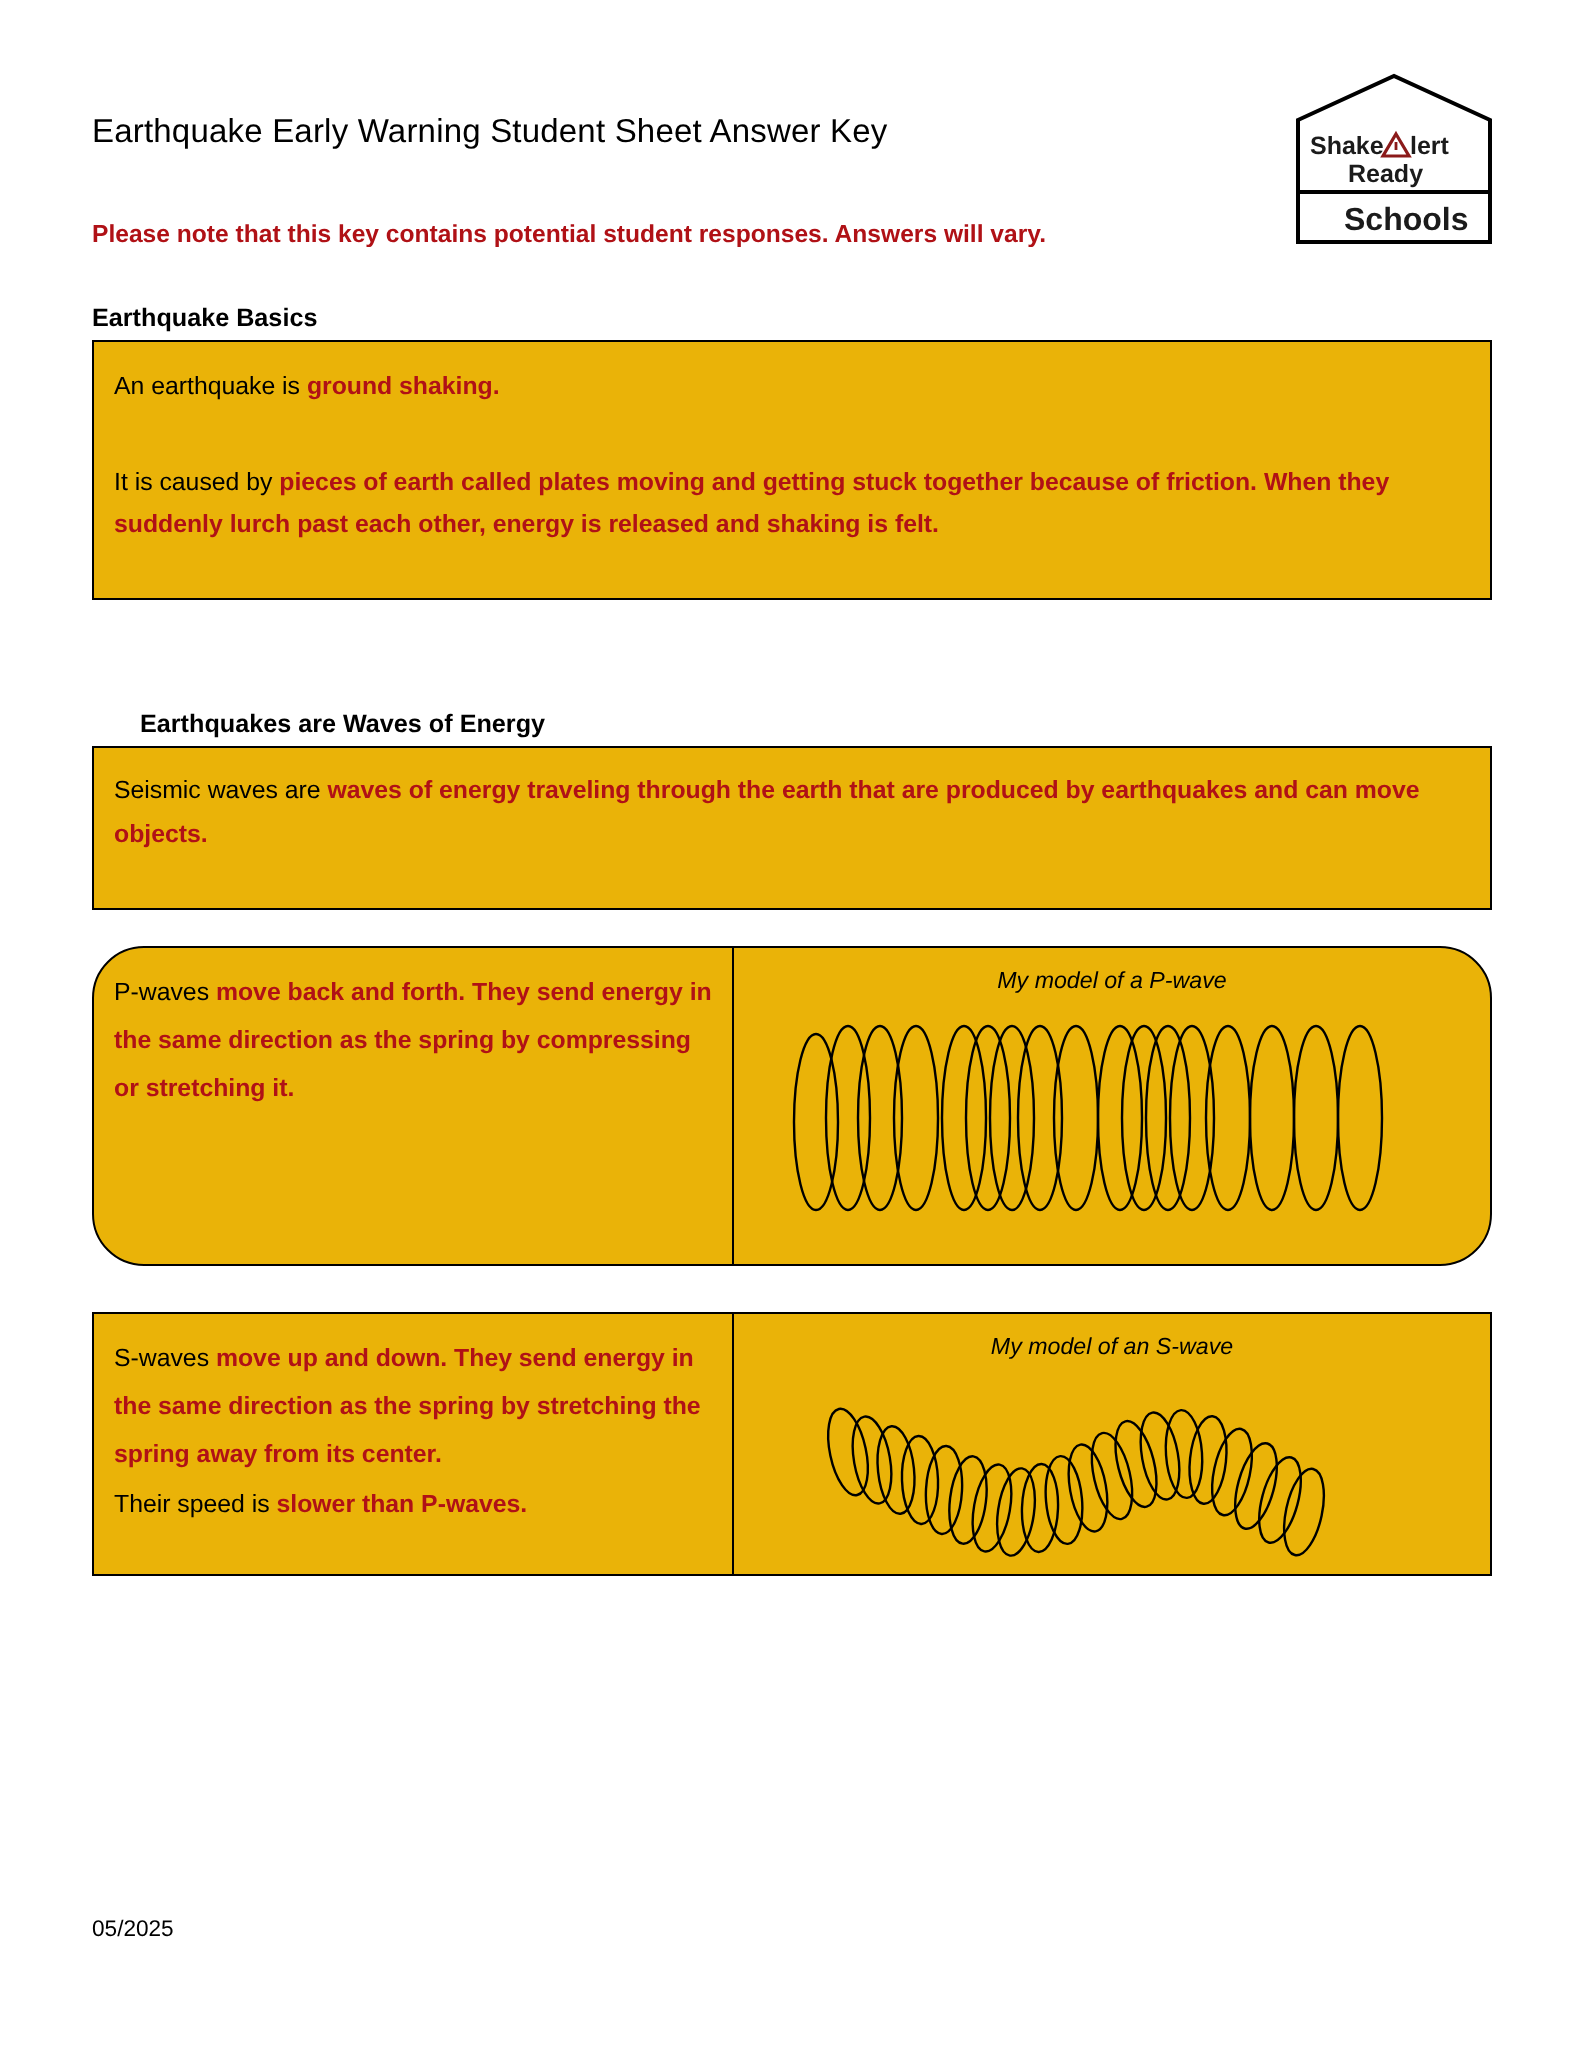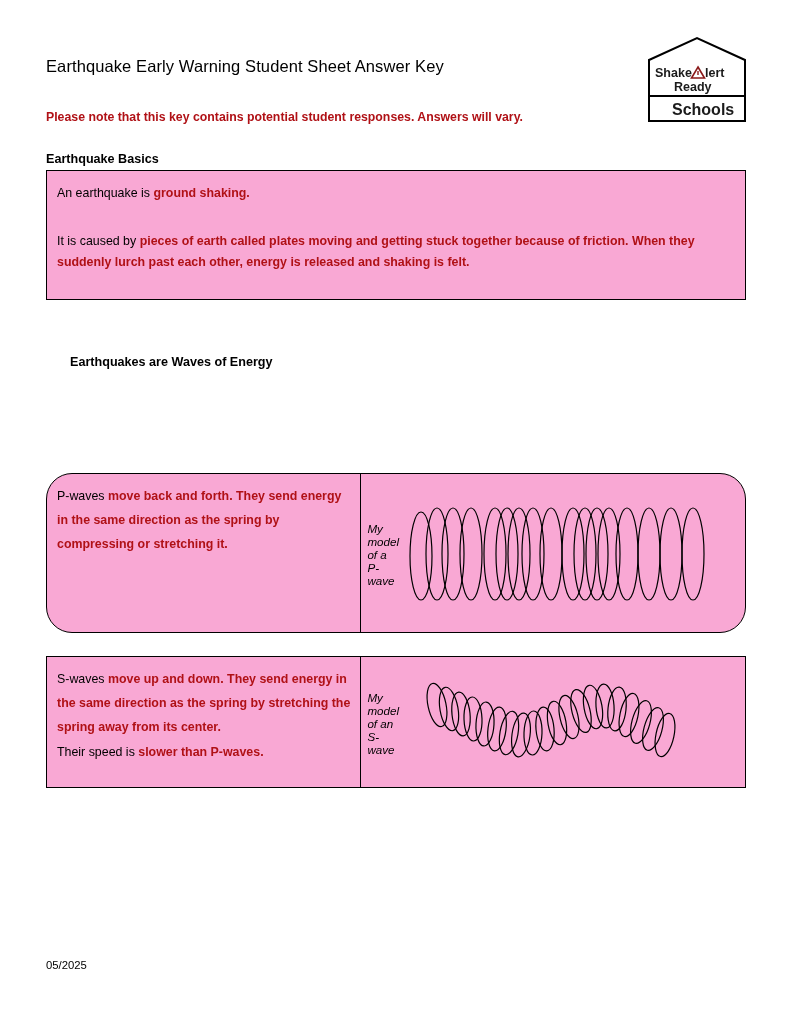--- a/index.html
+++ b/index.html
@@ -61,21 +61,21 @@
     color: #000;
   }
   .head-basics { top: 152px; }
   .head-waves  { top: 355px; padding-left: 24px; }
 
   
   .box {
     position: absolute;
     border: 1.6px solid #000;
     box-sizing: border-box;
-    background: #f9a8d4;
+    background: #eab308;
   }
   .box-basics {
     left: 46px;
     top: 170px;
     width: 700px;
     height: 130px;
     padding: 12px 14px 10px 10px;
   }
   .box-seismic {
     left: 46px;
@@ -97,20 +97,21 @@
     width: 320px;
     box-sizing: border-box;
     padding: 10px 10px 8px 10px;
     border-right: 1.6px solid #000;
   }
   .split-right {
     flex: 1;
     box-sizing: border-box;
     padding: 8px 6px 6px 6px;
     display: flex;
+    flex-direction: column;
     align-items: center;
   }
 
   
   .line {
     font-size: 12.4px;
     line-height: 1.62;
     color: #000;
   }
   .ans {
@@ -178,20 +179,25 @@
     <div class="para">
       <span>An earthquake is </span><span class="ans">ground shaking.</span>
     </div>
     <div class="spacer-line"></div>
     <div class="para">
       <span>It is caused by </span><span class="ans">pieces of earth called plates moving and getting stuck together because of friction. When they suddenly lurch past each other, energy is released and shaking is felt.</span>
     </div>
   </div>
 
   <div class="section-head head-waves">Earthquakes are Waves of Energy</div>
+  <div class="box box-seismic">
+    <div class="para">
+      <span>Seismic waves are </span><span class="ans">waves of energy traveling through the earth that are produced by earthquakes and can move objects.</span>
+    </div>
+  </div>
 
   <div class="box box-split box-p">
     <div class="split-left">
       <div class="line">
         <span>P-waves </span><span class="ans">move back and forth. They send energy in the same direction as the spring by compressing or stretching it.</span>
       </div>
     </div>
     <div class="split-right">
       <div class="model-caption">My model of a P-wave</div>
       <div class="wave-holder">

